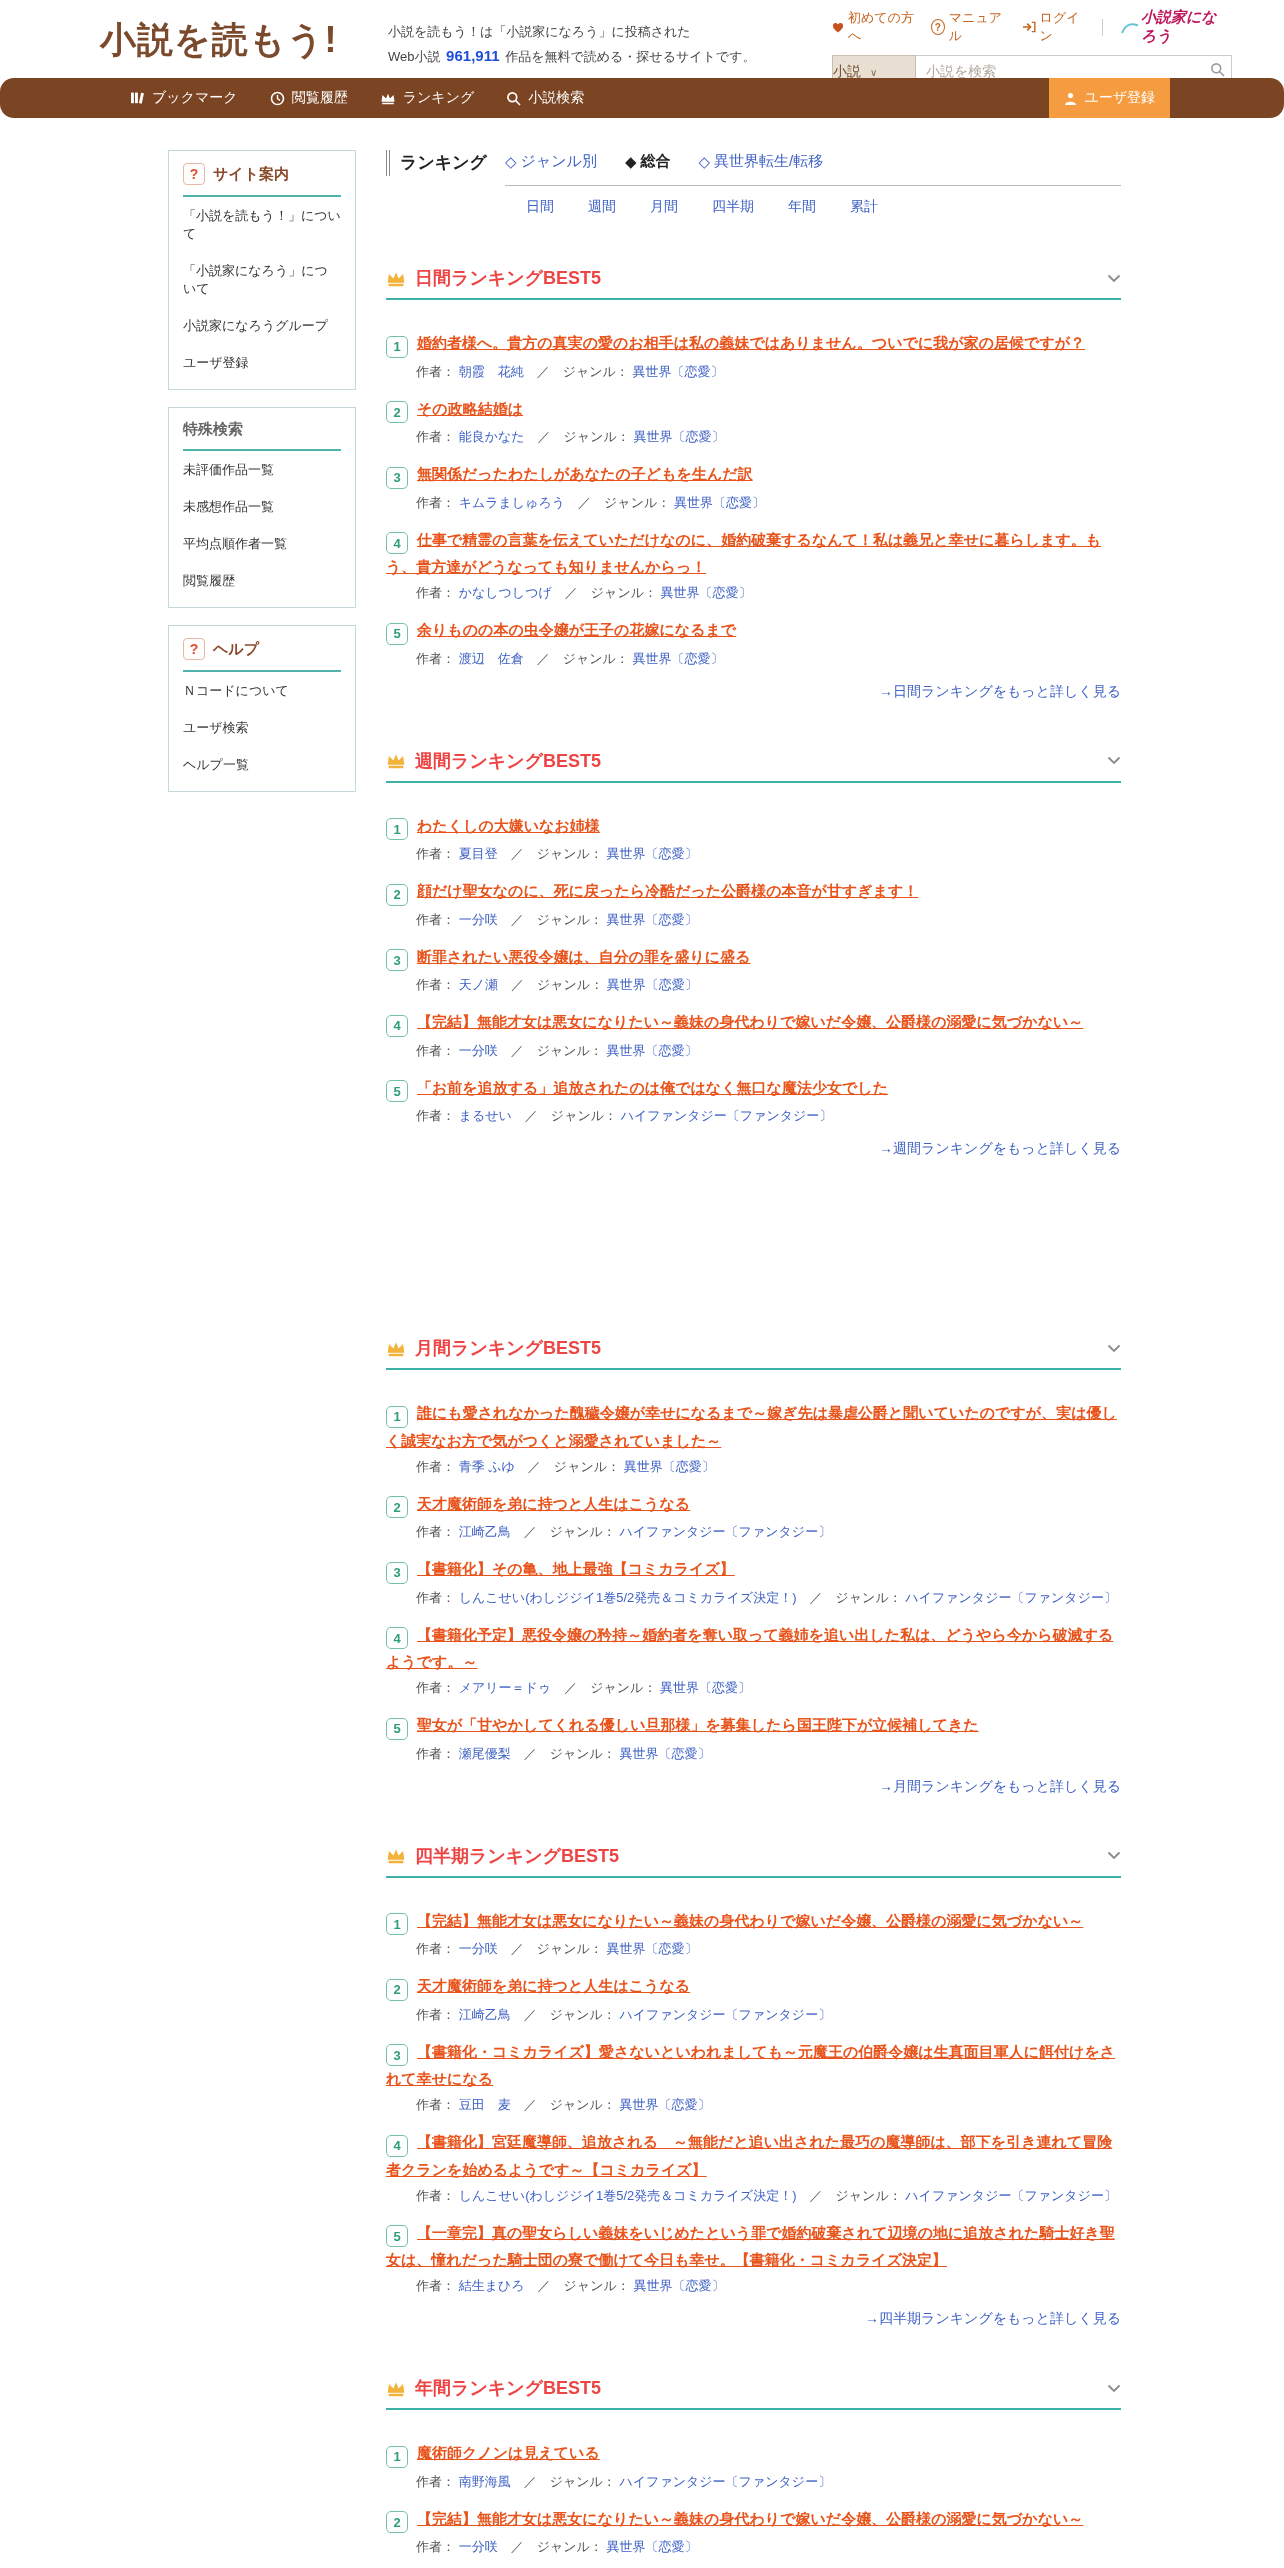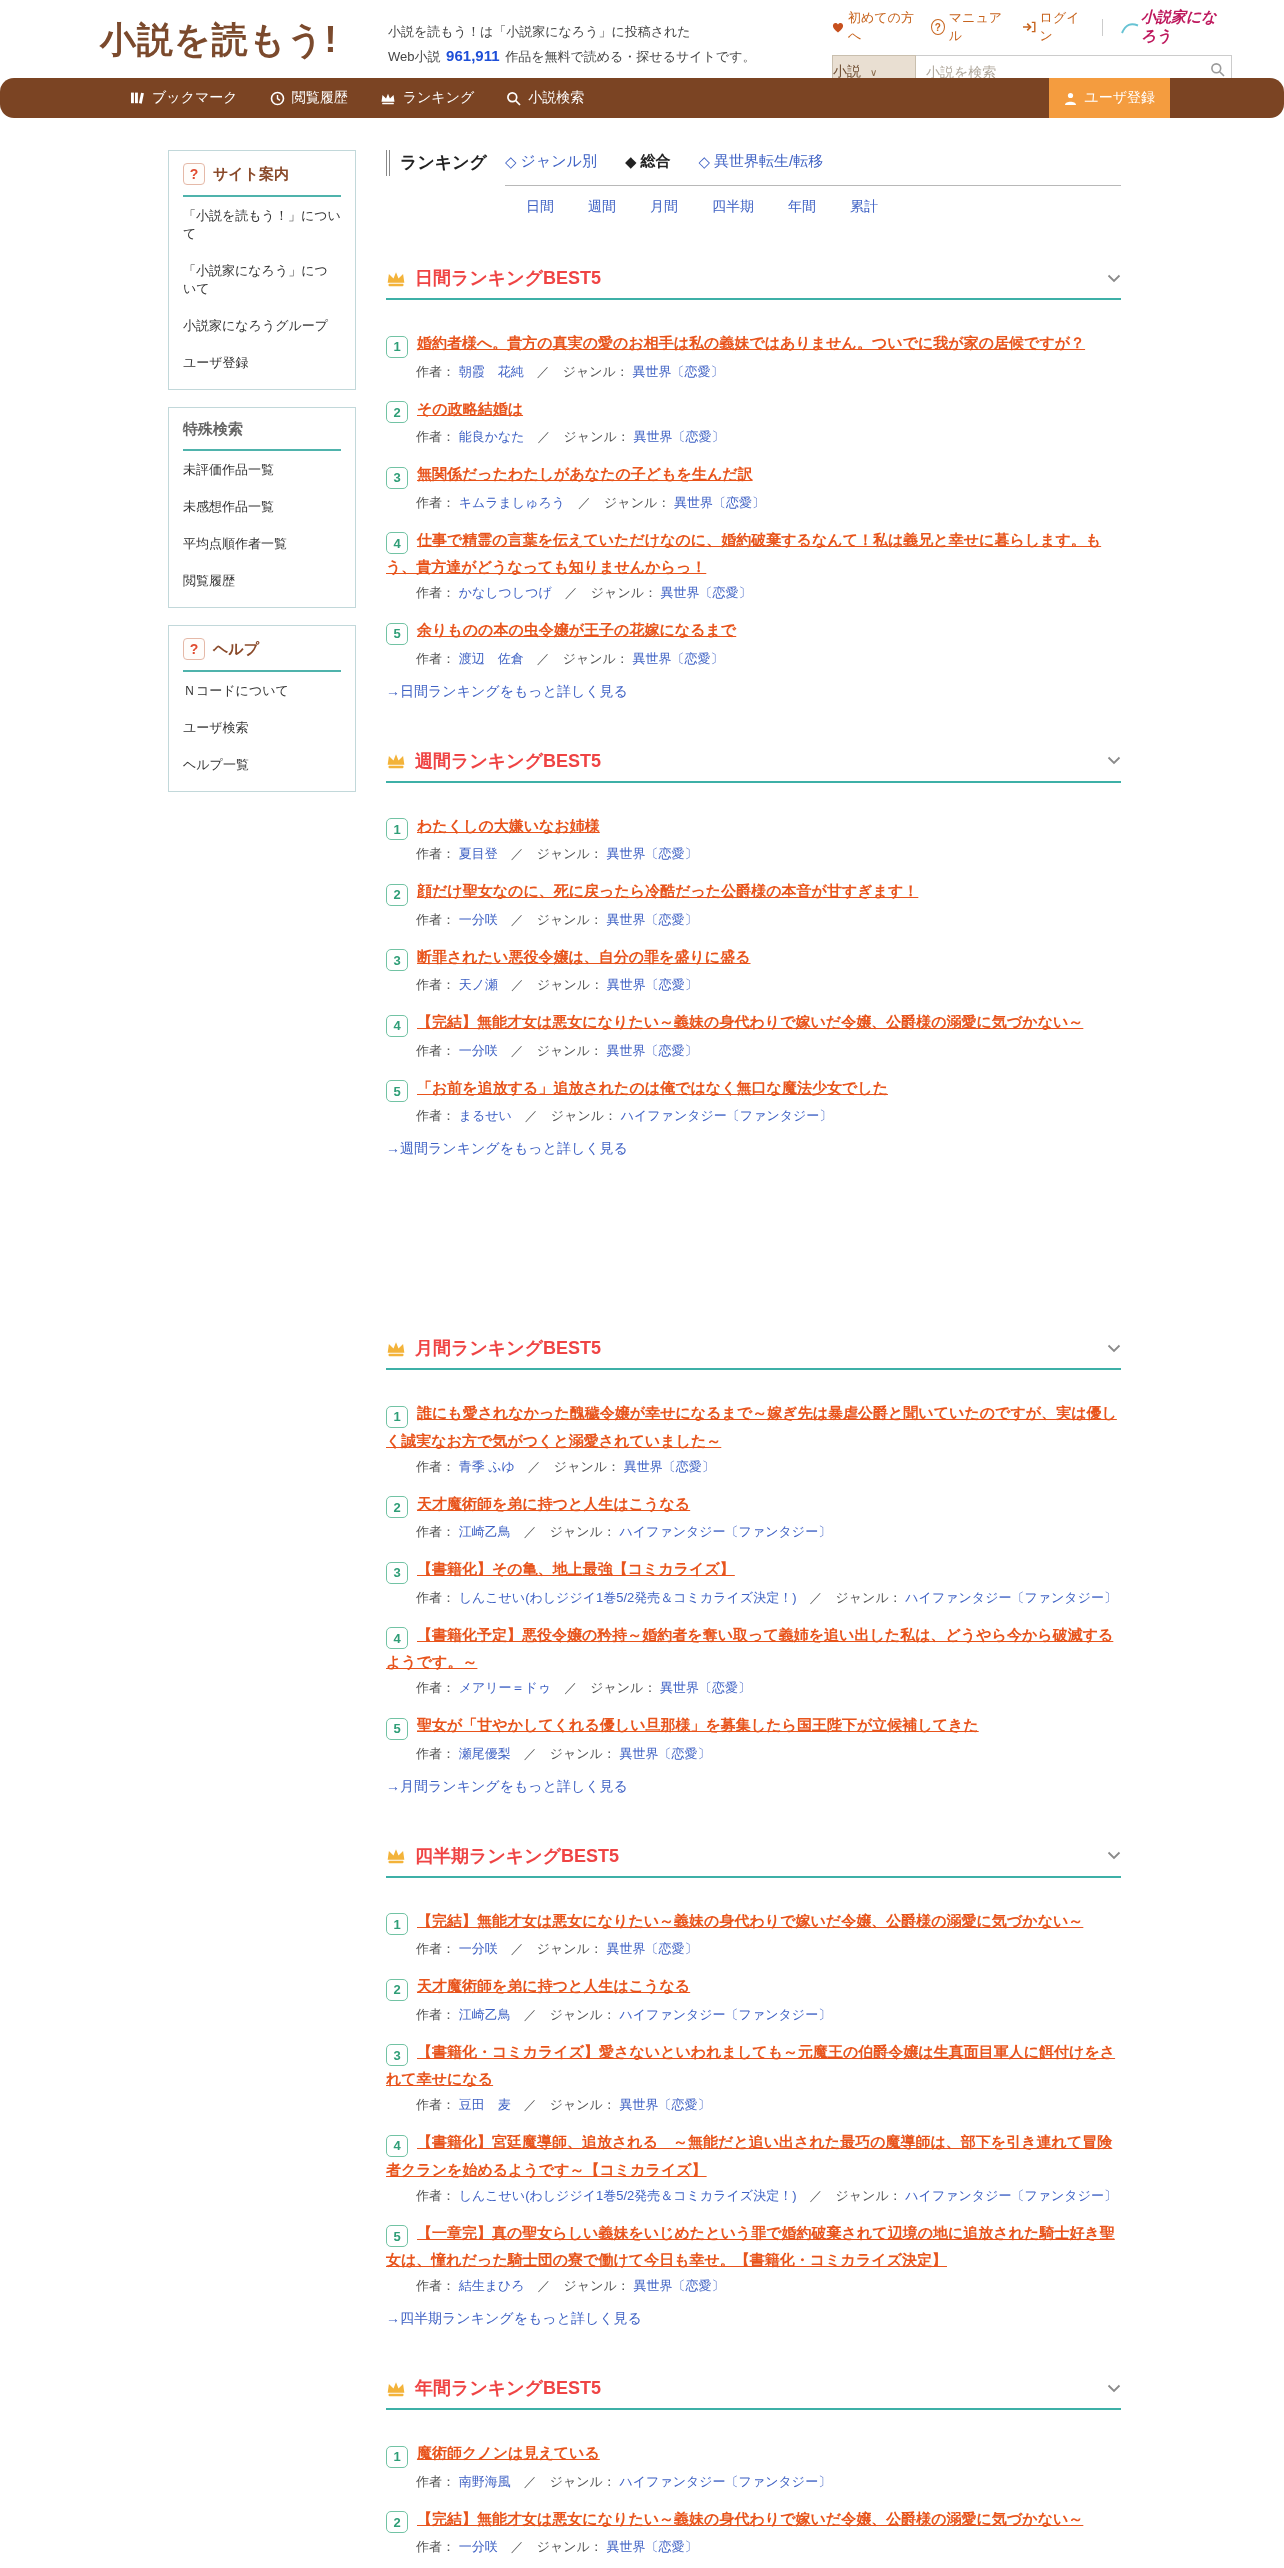--- a/index.html
+++ b/index.html
@@ -19,21 +19,21 @@
   .vsep{width:1px;height:17px;background:#ccc;margin:0 3px;}
   .narou-logo{color:#be185d;font-weight:bold;font-style:italic;font-size:15px;display:inline-flex;align-items:center;gap:2px;}
   .circ-q{display:inline-flex;width:14px;height:14px;border:1px solid #c7641e;border-radius:50%;
           font-size:10px;color:#c7641e;align-items:center;justify-content:center;font-weight:bold;}
   .searchbar{margin-top:9px;display:flex;height:34px;box-sizing:border-box;}
   .search-select{width:84px;background:#e9dfd2;border:1px solid #c9bfae;color:#6d4c30;font-size:14px;
                  display:flex;align-items:center;justify-content:flex-start;gap:9px;box-sizing:border-box;}
   .sel-chev{font-size:10px;color:#8a6a4a;}
   .search-input-wrap{flex:1;position:relative;border:1px solid #ccc;border-left:none;background:#fff;box-sizing:border-box;}
   .search-input-wrap input{width:100%;height:100%;border:none;outline:none;padding:0 34px 0 10px;
-        font-size:14px;color:#333;box-sizing:border-box;font-family:Liberation Sans, sans-serif;background:transparent;}
+        font-size:14px;color:#333;box-sizing:border-box;font-family:Liberation Serif, serif;background:transparent;}
   .search-input-wrap input::placeholder{color:#b0a89c;}
   .search-btn{position:absolute;right:6px;top:6px;background:none;border:none;padding:0;cursor:pointer;}
 
   
   .main-nav{height:40px;background:#7b4423;display:flex;align-items:center;position:relative;
             padding-left:130px;gap:32px;border-radius:14px;}
   .nav-item{color:#fff;font-size:14px;display:inline-flex;align-items:center;gap:7px;}
   .register-btn{position:absolute;right:114px;top:0;height:40px;background:#f49c3f;color:#fff;
                 display:flex;align-items:center;gap:7px;padding:0 15px;font-size:14px;}
 
@@ -69,21 +69,21 @@
   .section-title{font-size:18px;color:#ef4444;font-weight:bold;flex:1;margin:0;}
   .chev-btn{background:none;border:none;padding:0;cursor:pointer;display:inline-flex;}
   .rank-list{margin-top:30px;}
   .rank-item{margin-bottom:14px;font-size:15px;line-height:25px;}
   .rank-badge{display:inline-flex;width:20px;height:20px;border:1px solid #72c3a4;border-radius:5px;
               color:#2f9e77;font-size:13px;align-items:center;justify-content:center;margin-right:9px;
               vertical-align:-3px;font-weight:bold;background:#fff;}
   .rank-title{color:#e8541c;font-weight:bold;text-decoration:underline;}
   .meta-line{margin:3px 0 0 30px;font-size:13px;color:#555;line-height:21px;}
   .meta-link{color:#3e61c4;}
-  .more-row{margin-top:6px;font-size:14px;}
+  .more-row{text-align:right;margin-top:6px;font-size:14px;}
   .more-link{color:#3e61c4;}
 </style>
 </head>
 <body>
 
 <header class="site-header">
   <a class="logo">小説を読もう!</a>
   <div class="tagline">
     <div>小説を読もう！は「小説家になろう」に投稿された</div>
     <div><span>Web小説 </span><span class="count">961,911</span><span> 作品を無料で読める・探せるサイトです。</span></div>

